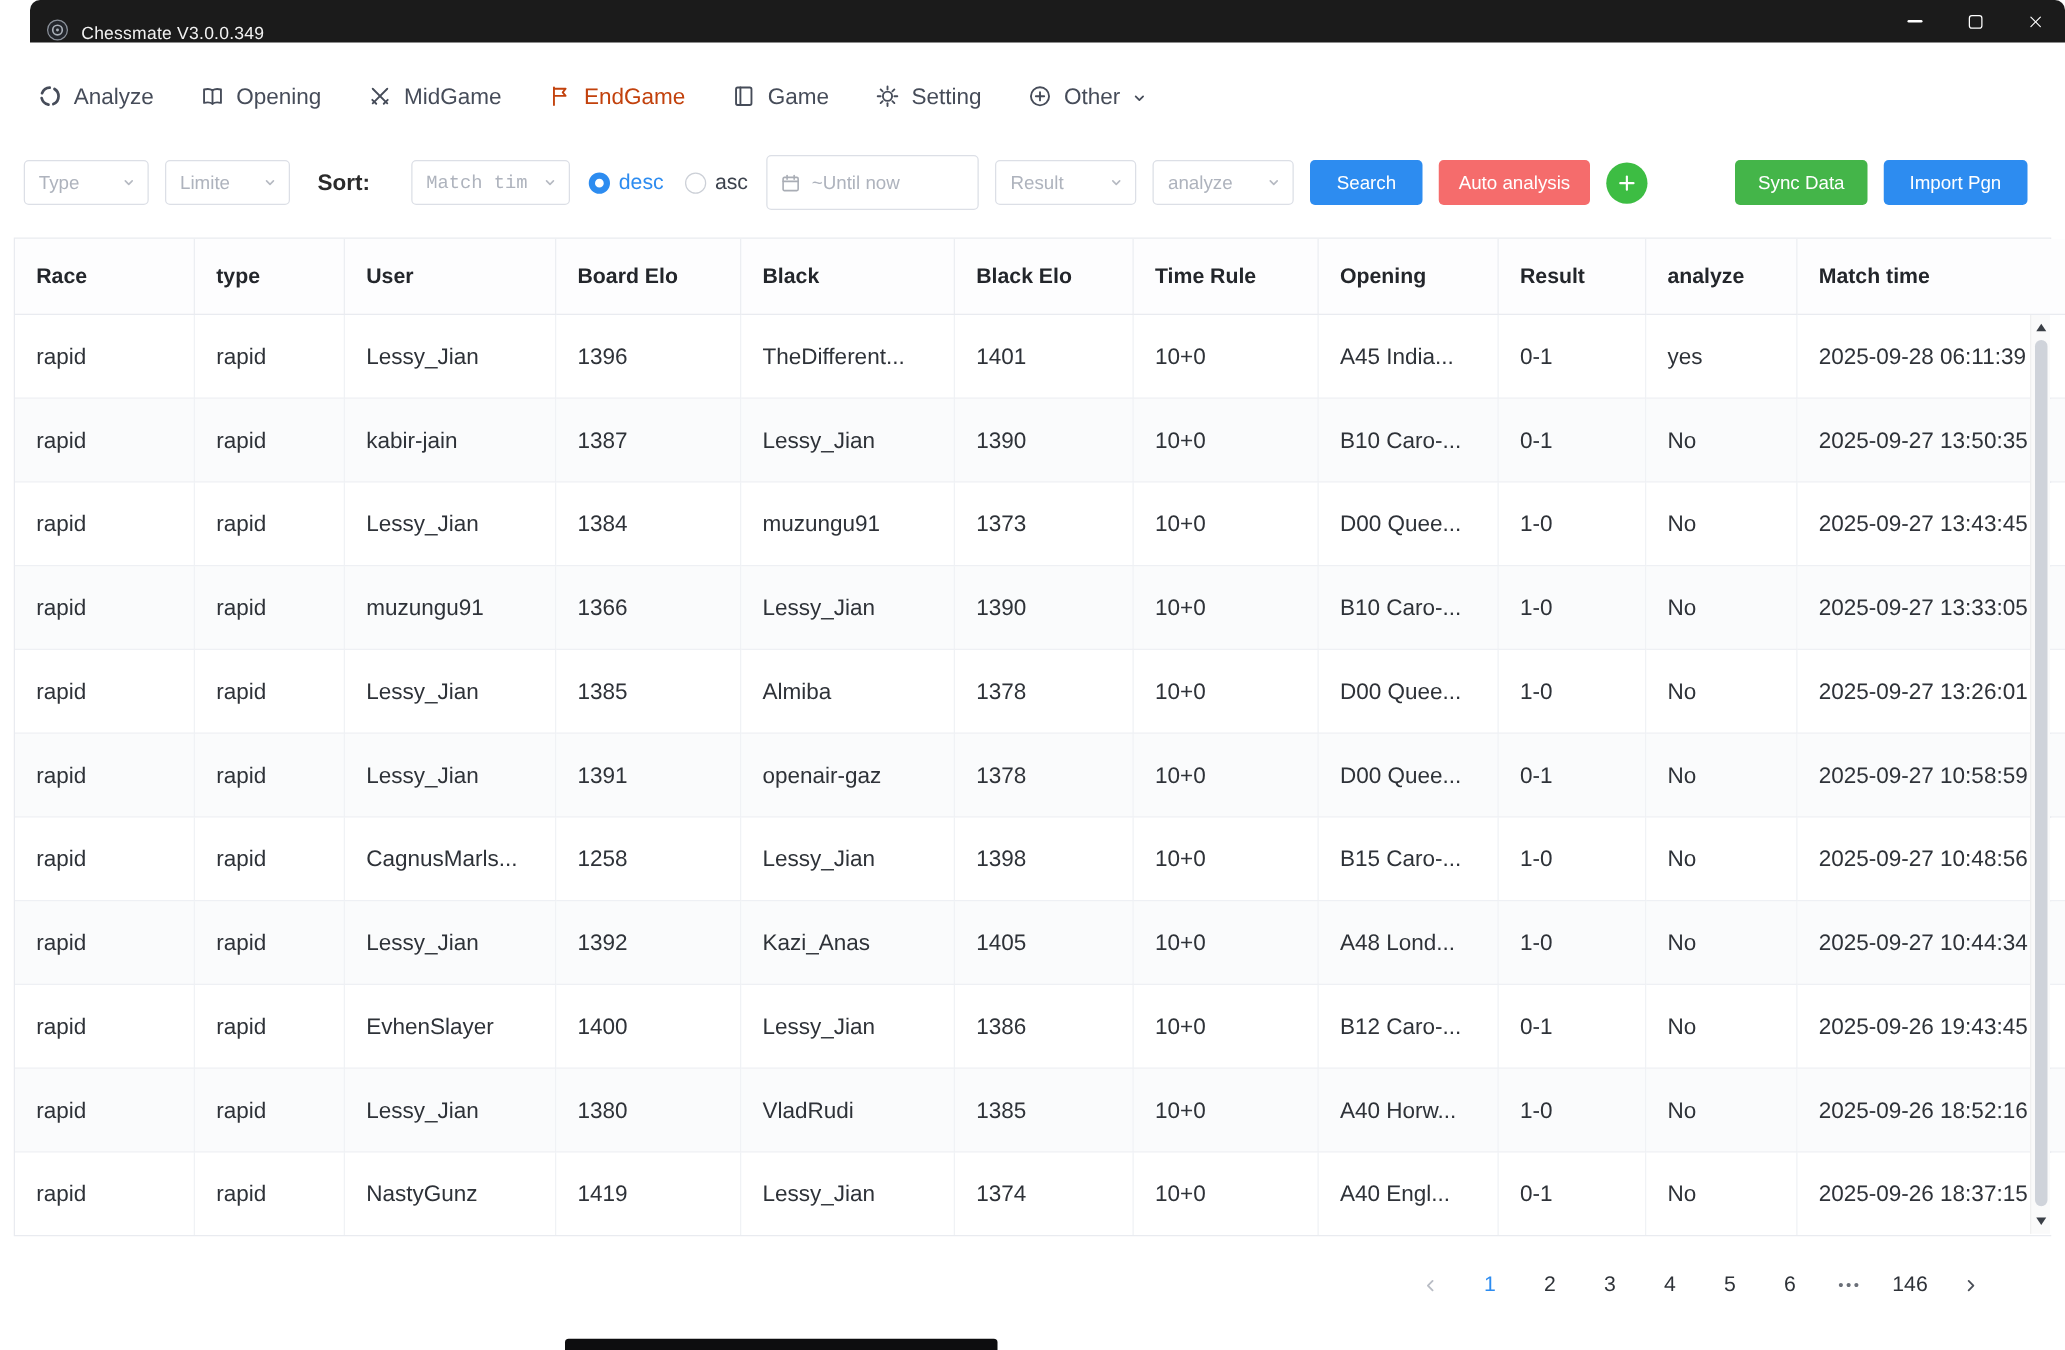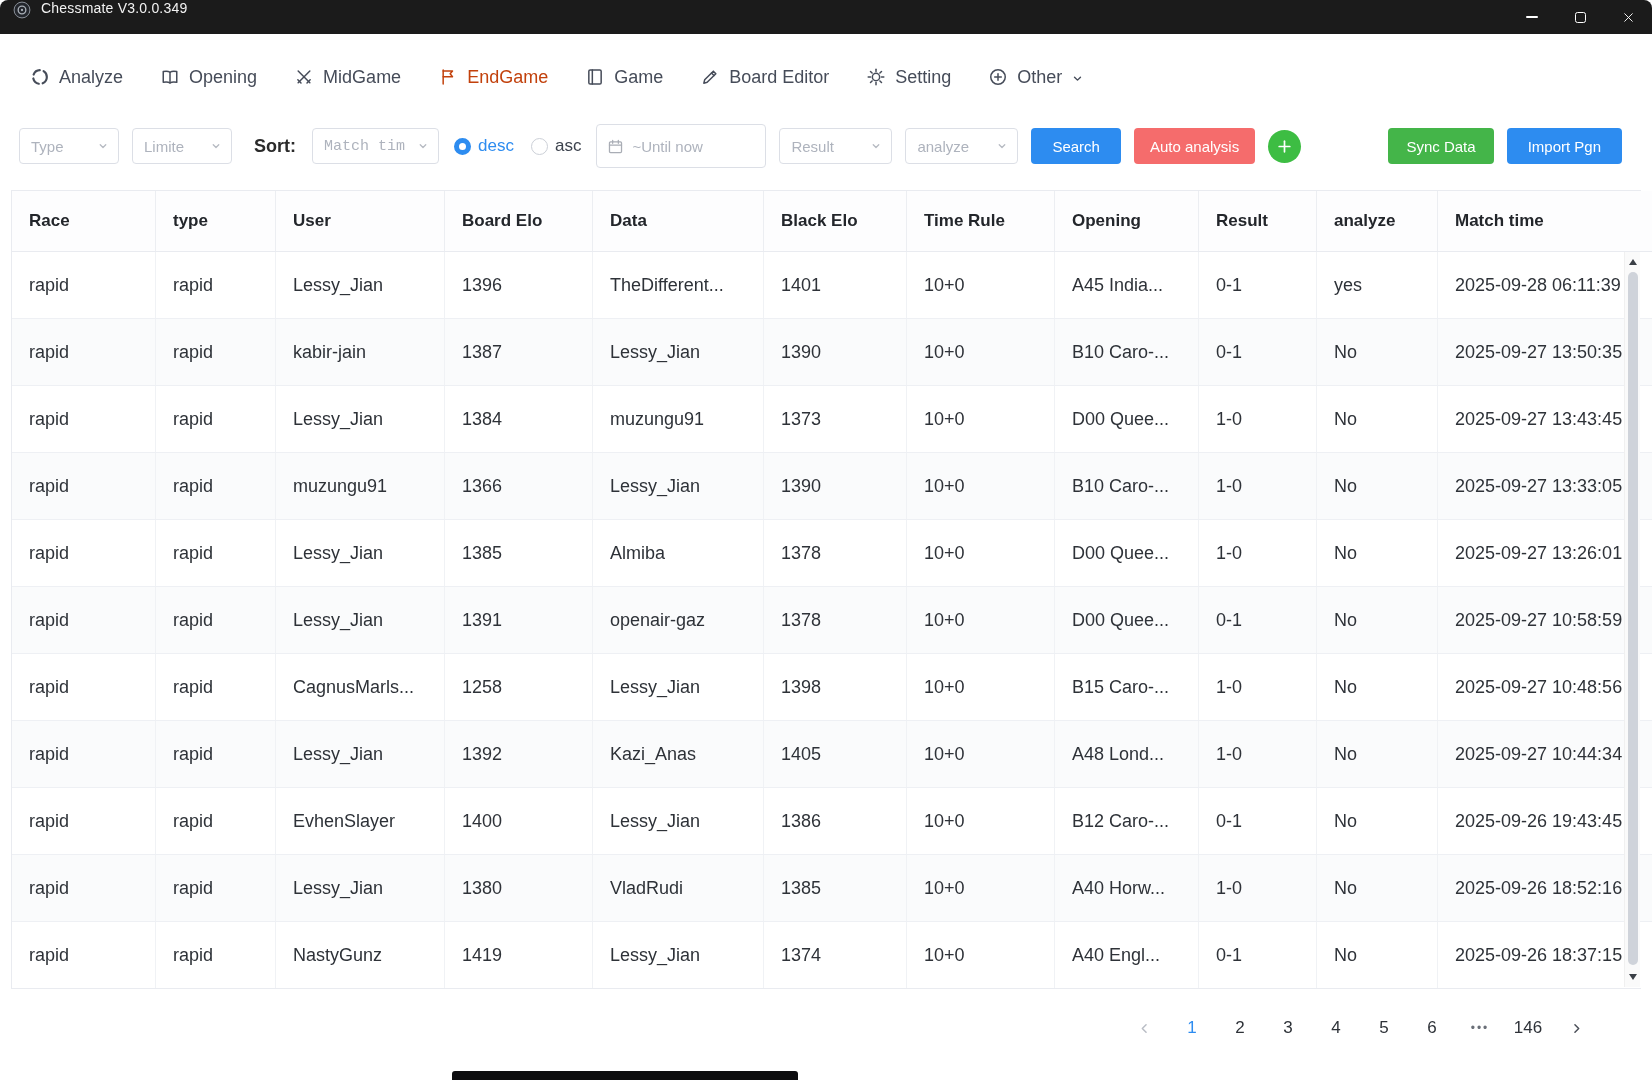--- a/index.html
+++ b/index.html
@@ -5,22 +5,22 @@
   html,body{margin:0;padding:0;}
   body{
     width:1652px;height:1080px;overflow:hidden;position:relative;
     background:#ffffff;color:#333;
     font-family:"Liberation Sans", sans-serif;
     --primary:#2d8cf0; --danger:#f56c6c; --success:#44b549; --titlebar:#1b1b1b;
   }
   [data-interactable="true"]{cursor:pointer;}
 
   
-  .titlebar{height:34px;background:var(--titlebar);display:flex;align-items:flex-start;
-    padding-left:12px;color:#fff;border-radius:8px 8px 0 0;}
+  .titlebar{height:34px;background:var(--titlebar);display:flex;align-items:flex-end;
+    padding-left:12px;color:#fff;border-radius:8px 8px 0 0;margin-left:24px;}
   .app-logo{width:20px;height:20px;margin-right:9px;}
   .app-logo svg{width:20px;height:20px;display:block;}
   .title-text{font-size:14px;color:#f2f2f2;letter-spacing:.2px;}
   .win-controls{margin-left:auto;display:flex;height:100%;}
   .win-btn{width:48px;display:flex;align-items:center;justify-content:center;}
   .min-glyph{width:12px;height:1.4px;background:#fff;border-radius:1px;}
   .max-glyph{width:11px;height:11px;border:1.3px solid #fff;border-radius:2.5px;box-sizing:border-box;}
   .close-glyph svg{width:13px;height:13px;display:block;}
 
   
@@ -31,21 +31,21 @@
   .tab.active::after{content:"";position:absolute;left:-4px;right:-4px;bottom:0;height:3px;border-radius:2px;background:var(--primary);}
   .tab.disabled{color:#c2410c;}
   .tab-caret svg{width:13px;height:13px;display:block;margin-top:2px;}
 
   
   .toolbar{display:flex;align-items:center;padding:14px 30px 0 19px;gap:13px;}
   .select{height:36px;border:1px solid #dcdfe6;border-radius:4px;display:flex;align-items:center;
     justify-content:space-between;padding:0 9px 0 11px;font-size:15px;color:#aeb3bd;background:#fff;box-sizing:border-box;}
   .sel-caret svg{width:12px;height:12px;display:block;color:#b6bac2;}
   .w-type{width:100px;} .w-limit{width:100px;} .w-sort{width:127px;font-family:Liberation Mono, monospace;} .w-result{width:113px;} .w-analyze{width:113px;}
-  .sort-label{font-size:18px;font-weight:bold;color:#2b2b2b;margin:0 3px 0 9px;}
+  .sort-label{font-size:18px;font-weight:bold;color:#2b2b2b;margin:0 20px 0 9px;}
   .radio-group{display:flex;align-items:center;gap:7px;margin:0 2px;}
   .radio{width:17px;height:17px;border-radius:50%;box-sizing:border-box;background:#fff;}
   .radio.checked{border:5px solid var(--primary);}
   .radio.unchecked{border:1px solid #ccd0d7;}
   .radio-label{font-size:17px;}
   .rg-desc .radio-label{color:var(--primary);}
   .rg-asc .radio-label{color:#3c424d;}
   .date-input{width:170px;height:44px;border:1px solid #dcdfe6;border-radius:4px;display:flex;align-items:center;
     gap:8px;padding:0 10px;font-size:15px;color:#aeb3bd;box-sizing:border-box;}
   .date-icon svg{width:17px;height:17px;display:block;color:#a9adb5;}
@@ -160,29 +160,20 @@
         <svg viewBox="0 0 24 24" fill="none" stroke="currentColor" stroke-width="1.8" stroke-linecap="round" stroke-linejoin="round">
           <rect x="4.6" y="3.6" width="14.8" height="16.8" rx="1.6"></rect>
           <line x1="8.8" y1="3.6" x2="8.8" y2="20.4"></line>
         </svg>
       </span>
       <span class="tab-label" data-interactable="false">Game</span>
     </div>
     <div class="tab " data-interactable="true">
       <span class="tab-icon" data-interactable="false">
         <svg viewBox="0 0 24 24" fill="none" stroke="currentColor" stroke-width="1.8" stroke-linecap="round" stroke-linejoin="round">
-          <path d="M4.6 19.4l1-4L16 5l3 3L8.6 18.4l-4 1z"></path>
-          <line x1="13.8" y1="7.2" x2="16.8" y2="10.2"></line>
-        </svg>
-      </span>
-      <span class="tab-label" data-interactable="false">Board Editor</span>
-    </div>
-    <div class="tab " data-interactable="true">
-      <span class="tab-icon" data-interactable="false">
-        <svg viewBox="0 0 24 24" fill="none" stroke="currentColor" stroke-width="1.8" stroke-linecap="round" stroke-linejoin="round">
           <circle cx="12" cy="12" r="4.4"></circle>
           <line x1="12" y1="2.6" x2="12" y2="5.4"></line>
           <line x1="12" y1="18.6" x2="12" y2="21.4"></line>
           <line x1="2.6" y1="12" x2="5.4" y2="12"></line>
           <line x1="18.6" y1="12" x2="21.4" y2="12"></line>
           <line x1="5.4" y1="5.4" x2="7.3" y2="7.3"></line>
           <line x1="16.7" y1="16.7" x2="18.6" y2="18.6"></line>
           <line x1="16.7" y1="7.3" x2="18.6" y2="5.4"></line>
           <line x1="5.4" y1="18.6" x2="7.3" y2="16.7"></line>
         </svg>
@@ -283,21 +274,21 @@
 </div>
 
 <div class="table-wrap" data-interactable="false">
   <table>
     <thead data-interactable="false">
         <tr id="thead-row">
           <th data-interactable="false" style="width: 126px;">Race</th>
           <th data-interactable="false" style="width: 102px;">type</th>
           <th data-interactable="false" style="width: 151px;">User</th>
           <th data-interactable="false" style="width: 130px;">Board Elo</th>
-          <th data-interactable="false" style="width: 153px;">Data</th>
+          <th data-interactable="false" style="width: 153px;">Black</th>
           <th data-interactable="false" style="width: 125px;">Black Elo</th>
           <th data-interactable="false" style="width: 130px;">Time Rule</th>
           <th data-interactable="false" style="width: 126px;">Opening</th>
           <th data-interactable="false" style="width: 100px;">Result</th>
           <th data-interactable="false" style="width: 103px;">analyze</th>
           <th data-interactable="false" style="width: 215px;">Match time</th>
         </tr>
       </thead>
     <tbody id="table-body" data-interactable="false">
         <tr data-interactable="false">

